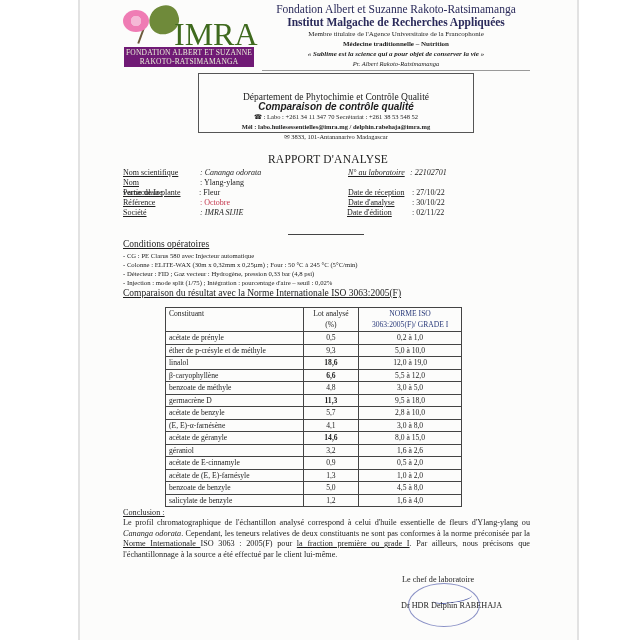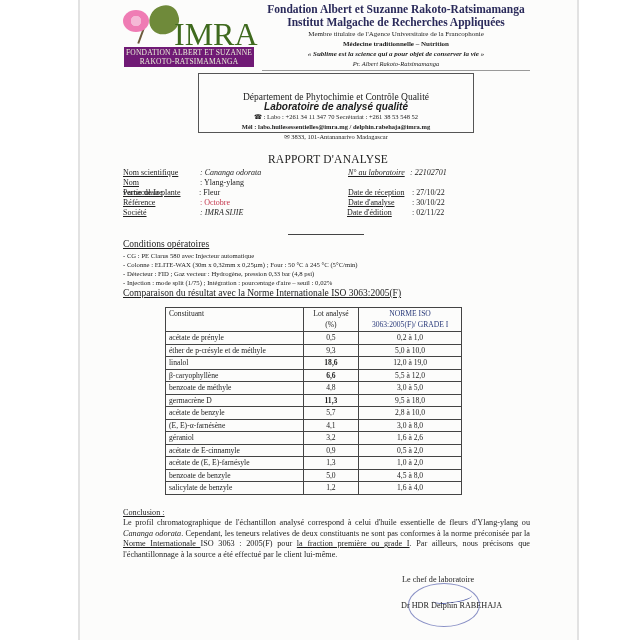--- a/index.html
+++ b/index.html
@@ -16,21 +16,21 @@
   .logo-flower { position:absolute; left:123px; top:10px; width:26px; height:22px; border-radius:50%;
     background:radial-gradient(circle at 50% 50%, #f5b8d6 0 30%, #ef7cb4 31% 100%); }
   .logo-leaf { position:absolute; left:149px; top:6px; width:30px; height:28px; border-radius:55% 45% 50% 50%;
     background:#6f8a3a; transform:rotate(-20deg); }
   .logo-stem { position:absolute; left:140px; top:28px; width:2px; height:16px; background:#6b5a3a; transform:rotate(20deg); }
   .logo-imra { position:absolute; left:174px; top:20px; font-size:32px; line-height:28px; color:#3f6a1e; letter-spacing:0px; }
   .logo-band { position:absolute; left:124px; top:47px; width:130px; height:20px; background:#701a75; color:#e9f1d8;
     font-size:7.5px; text-align:center; line-height:9px; padding-top:1px; box-sizing:border-box; letter-spacing:0.2px; }
   
   .hdr { position:absolute; left:262px; width:268px; text-align:center; }
-  .h1 { top:3px; font-size:11.5px; font-weight:bold; color:#2a2a5a;text-align:center; }
+  .h1 { top:3px; font-size:11.5px; font-weight:normal; color:#2a2a5a;text-align:center; }
   .h2 { top:16px; font-size:11.5px; font-weight:bold; color:#2a2a5a; }
   .h3 { top:30px; font-size:7px; }
   .h4 { top:40px; font-size:7px; font-weight:bold; }
   .h5 { top:50px; font-size:7px; font-weight:bold; font-style:italic; }
   .h6 { top:60px; font-size:6.5px; font-style:italic; }
   .hdr-rule { position:absolute; left:262px; top:70px; width:268px; height:1px; background:#999; }
   
   .dept-box { position:absolute; left:198px; top:73px; width:276px; height:60px; border:1.5px solid #555; box-sizing:border-box; text-align:center; }
   .dept-box div { line-height:10px; }
   .d1 { font-size:9.5px; margin-top:18px; }
@@ -84,21 +84,21 @@
 <div class="hdr h1">Fondation Albert et Suzanne Rakoto-Ratsimamanga</div>
 <div class="hdr h2">Institut Malgache de Recherches Appliquées</div>
 <div class="hdr h3">Membre titulaire de l'Agence Universitaire de la Francophonie</div>
 <div class="hdr h4">Médecine traditionnelle – Nutrition</div>
 <div class="hdr h5">« Sublime est la science qui a pour objet de conserver la vie »</div>
 <div class="hdr h6">Pr. Albert Rakoto-Ratsimamanga</div>
 <div class="hdr-rule"></div>
 
 <div class="dept-box">
   <div class="d1">Département de Phytochimie et Contrôle Qualité</div>
-  <div class="d2">Laboratoire de analysé qualité</div>
+  <div class="d2">Comparaison de contrôle qualité</div>
   <div class="d3">☎ : Labo : +261 34 11 347 70 Secrétariat : +261 38 53 548 52</div>
   <div class="d4">Mél : labo.huilesessentielles@imra.mg / delphin.rabehaja@imra.mg</div>
   <div class="d5">✉ 3833, 101-Antananarivo Madagascar</div>
 </div>
 
 <div class="title">RAPPORT D'ANALYSE</div>
 
 <div class="field" style="left:123px; top:168px;">
   <span class="lbl abs" style="left:0; width:76px;">Nom scientifique</span>
   <span class="val-it abs" style="left:77px; white-space:nowrap;">: Cananga odorata</span>
@@ -195,20 +195,25 @@
         <td>acétate de benzyle</td>
         <td class="c">5,7</td>
         <td class="c">2,8 à 10,0</td>
       </tr>
     <tr>
         <td>(E, E)-α-farnésène</td>
         <td class="c">4,1</td>
         <td class="c">3,0 à 8,0</td>
       </tr>
     <tr>
+        <td>acétate de géranyle</td>
+        <td class="c b">14,6</td>
+        <td class="c">8,0 à 15,0</td>
+      </tr>
+    <tr>
         <td>géraniol</td>
         <td class="c">3,2</td>
         <td class="c">1,6 à 2,6</td>
       </tr>
     <tr>
         <td>acétate de E-cinnamyle</td>
         <td class="c">0,9</td>
         <td class="c">0,5 à 2,0</td>
       </tr>
     <tr>

